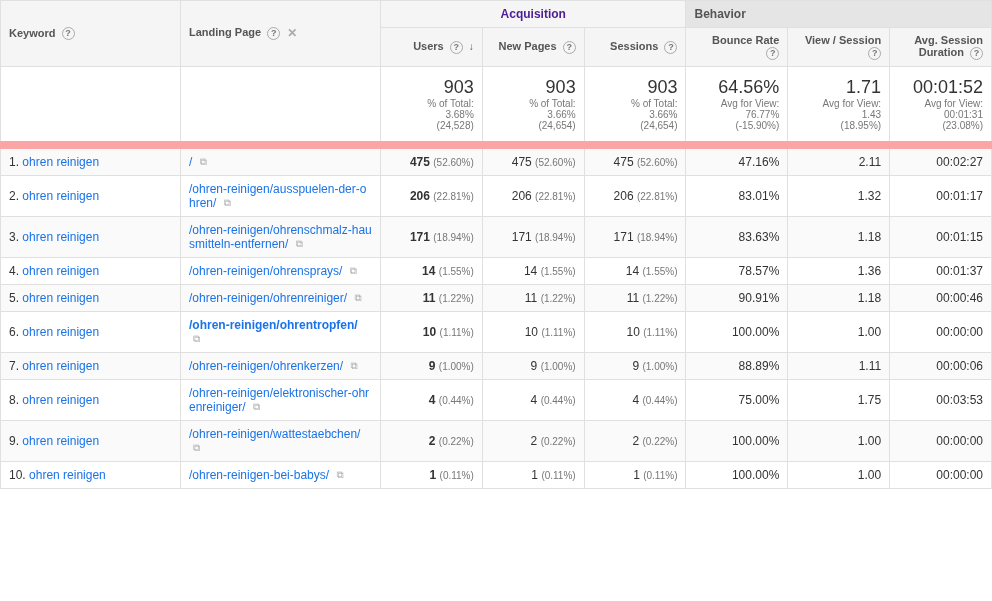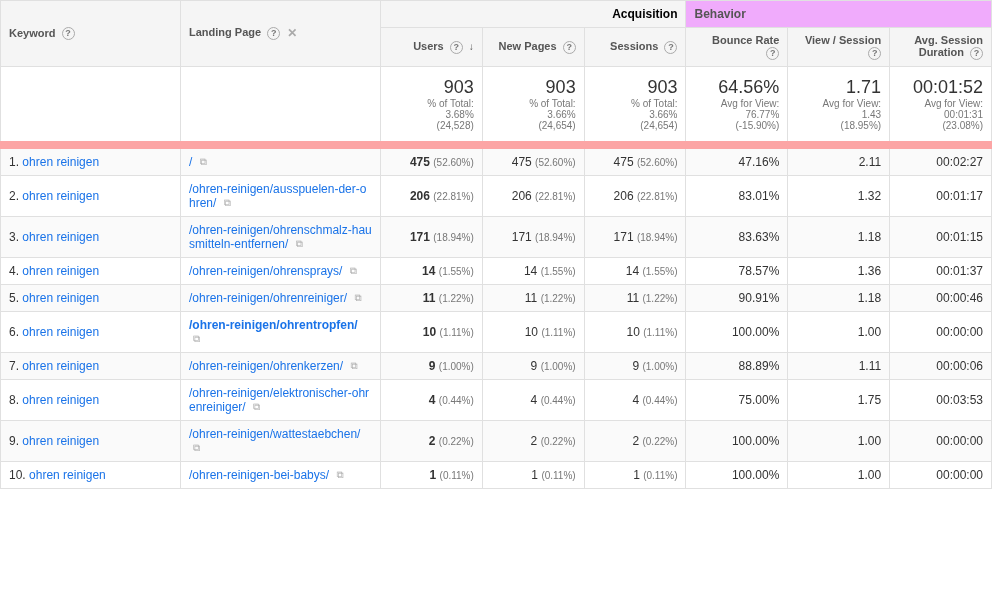--- a/index.html
+++ b/index.html
@@ -94,28 +94,28 @@
     .close-icon {
       display: inline-block;
       color: #aaa;
       margin-left: 4px;
       cursor: pointer;
       font-size: 12px;
       vertical-align: middle;
     }
     .group-header-acquisition {
       background: #f5f5f5;
-      text-align: right;
+      text-align: center;
       font-weight: bold;
       font-size: 12px;
-      color: #000000;
+      color: #4c1d95;
       border-bottom: 1px solid #e0e0e0;
     }
     .group-header-behavior {
-      background: #f0abfc;
+      background: #e5e5e5;
       text-align: left;
       font-weight: bold;
       font-size: 12px;
       color: #555;
       border-bottom: 1px solid #e0e0e0;
     }
     .col-header-cell {
       text-align: right;
       font-size: 11px;
       color: #555;

